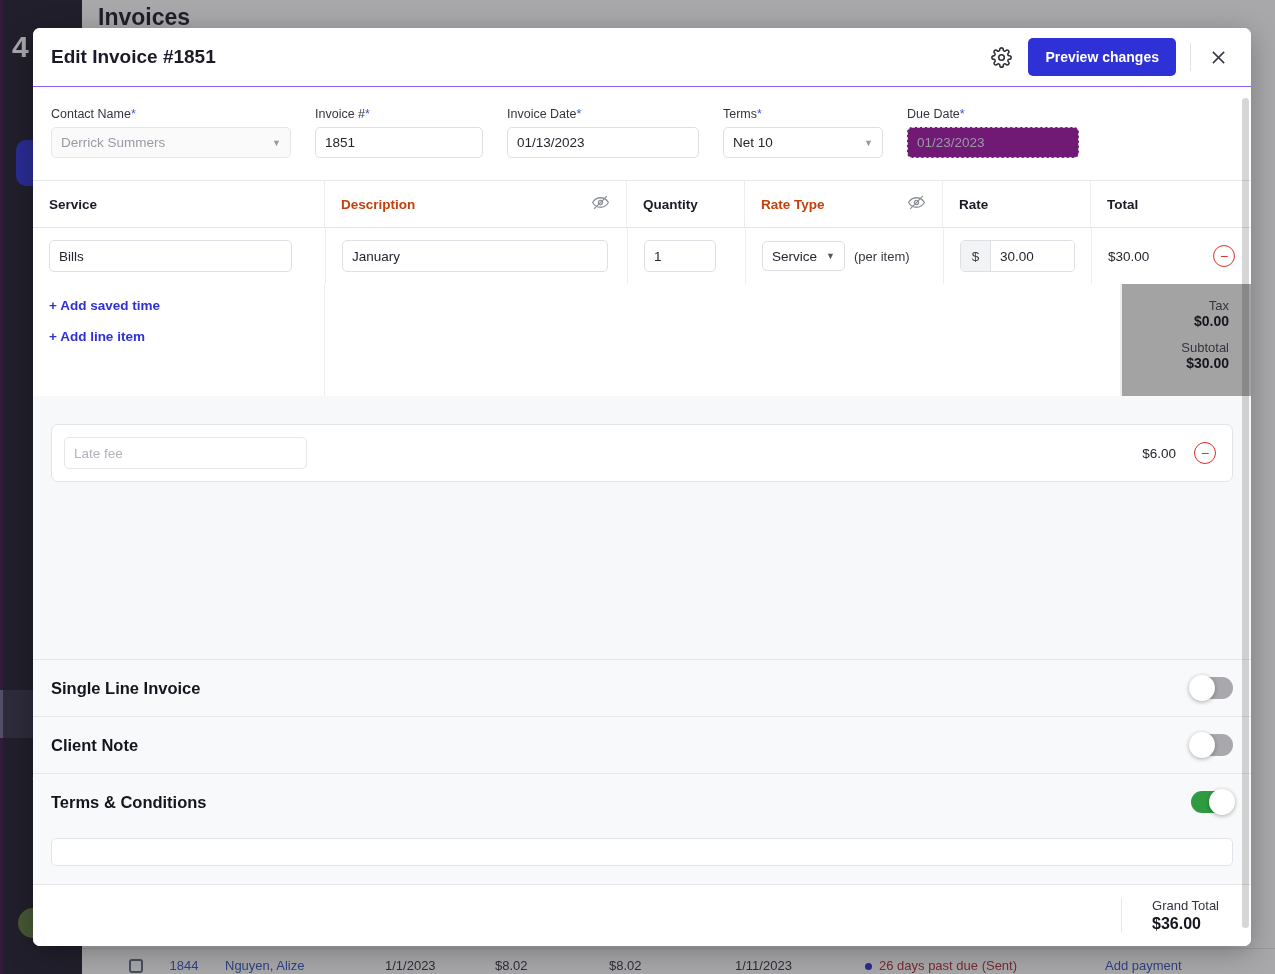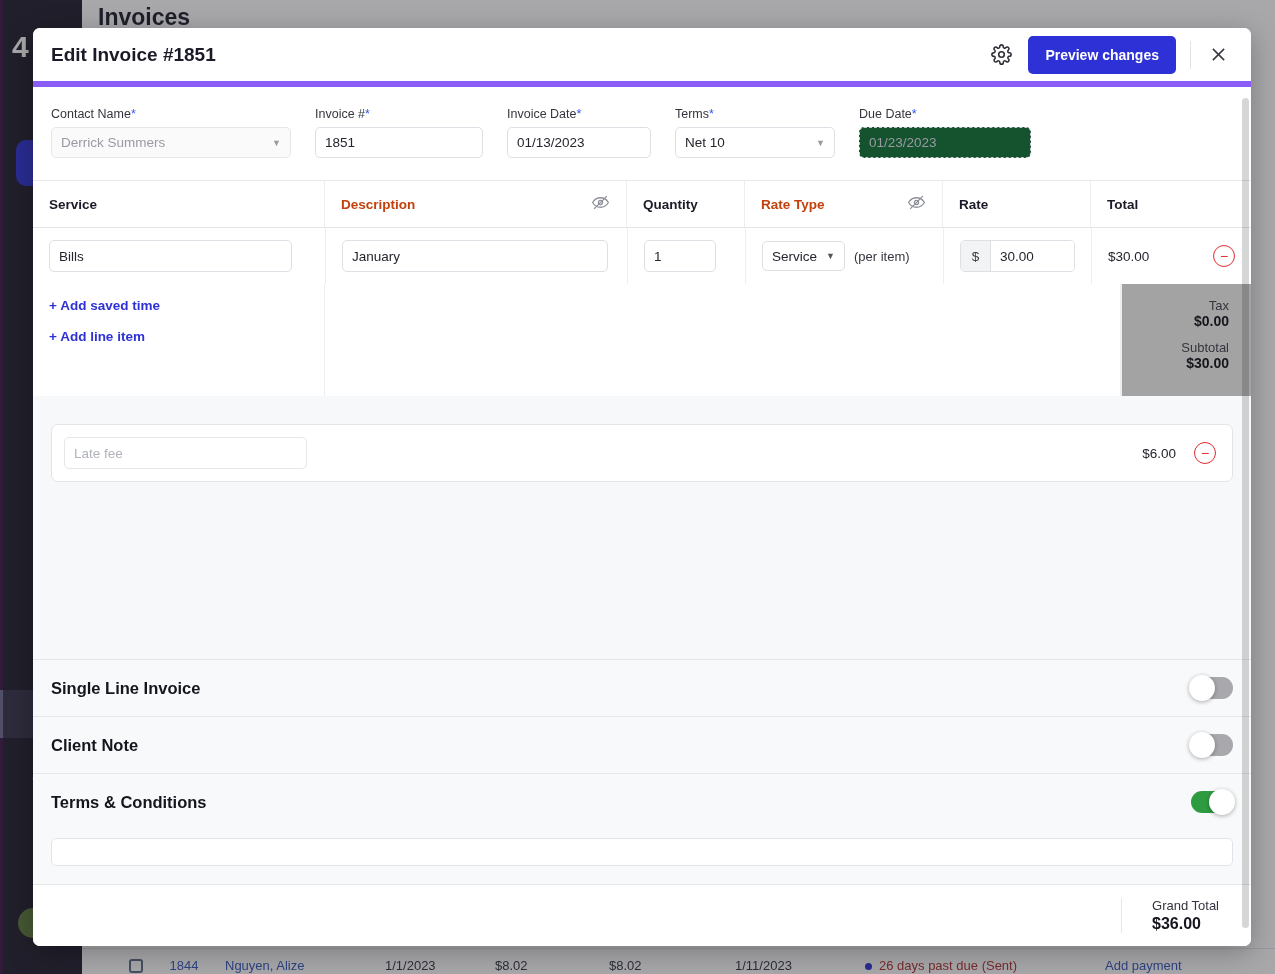--- a/index.html
+++ b/index.html
@@ -94,21 +94,21 @@
     border-radius: 7px;
     box-shadow: 0 6px 28px rgba(0,0,0,0.28);
     display: flex; flex-direction: column;
     overflow: hidden;
   }
 
   .modal-header {
     height: 59px; flex: none;
     display: flex; align-items: center;
     padding: 0 20px 0 18px;
-    border-bottom: 6px solid #8b5cf6;
+    border-bottom: 1px solid #8b5cf6;
     background: #ffffff;
   }
   .modal-title {
     font-size: 19px; font-weight: bold; color: #1b1b28;
     flex: 1;
   }
   .gear-btn {
     width: 30px; height: 30px; margin-right: 12px;
     display: flex; align-items: center; justify-content: center;
     cursor: pointer; background: none; border: none; padding: 0;
@@ -146,28 +146,28 @@
     height: 31px; border: 1px solid #dcdfe3; border-radius: 5px;
     background: #ffffff;
     display: flex; align-items: center;
     padding: 0 9px;
     font-size: 13.5px; color: #25252e;
   }
   .input-box.disabled {
     background: #fafafb; color: #9a9aa4; border-color: #e4e6ea;
   }
   .input-box.dashed {
-    border: 1px dashed #c9ccd2; background: #14532d; color: #9a9aa4;
+    border: 1px dashed #c9ccd2; background: #701a75; color: #9a9aa4;
   }
   .input-box .caret {
     margin-left: auto; color: #9a9aa4; font-size: 9px;
   }
   .w-contact { width: 240px; }
   .w-invoice { width: 168px; }
-  .w-date    { width: 144px; align-items: center; }
+  .w-date    { width: 192px; align-items: center; }
   .w-terms   { width: 160px; }
   .w-due     { width: 172px; }
 
   
   .table-head {
     flex: none; height: 47px;
     display: flex; align-items: stretch;
     border-bottom: 1px solid #e2e4e8;
     background: #ffffff;
   }

